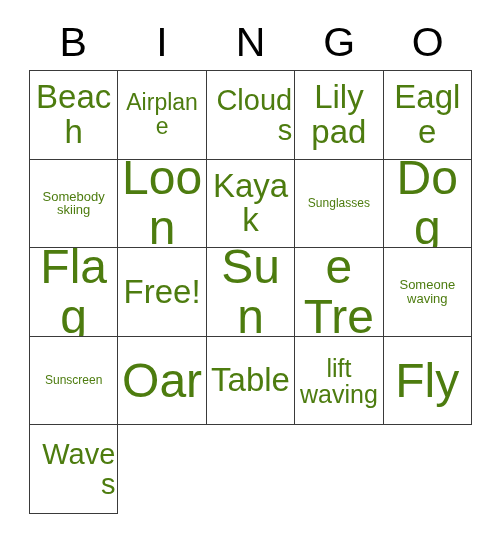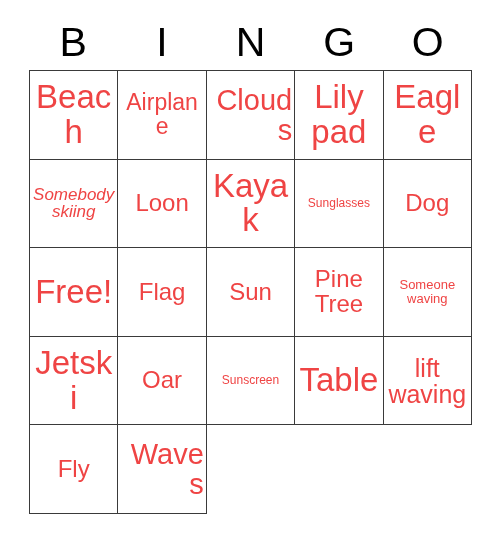--- a/index.html
+++ b/index.html
@@ -73,32 +73,32 @@
     padding: 1px 2px;
     overflow: hidden;
     background: #ffffff;
   }
   .cell-text {
     display: block;
     width: 100%;
     line-height: 1.04;
     word-wrap: break-word;
     overflow-wrap: break-word;
-    color: #ef4444;
+    color: #4d7c0f;
   }
 
   
   .fs-xs   { font-size: 12px; }
-  .fs-sm   { font-size: 17px; font-style: italic; }
+  .fs-sm   { font-size: 13px; }
   .fs-smd  { font-size: 13px; }
   .fs-md   { font-size: 23px; }
   .fs-lg   { font-size: 25px; }
   .fs-xl   { font-size: 29px; text-align: right; }
   .fs-xxl  { font-size: 33px; }
-  .fs-huge { font-size: 24px; }
+  .fs-huge { font-size: 48px; }
 </style>
 </head>
 <body>
 
 <div id="bingo-card">
 
   <div id="bingo-header">
     <div class="header-letter">B</div>
     <div class="header-letter">I</div>
     <div class="header-letter">N</div>
@@ -134,44 +134,41 @@
       <span class="cell-text fs-xxl">Kayak</span>
     </div>
     <div class="bingo-cell">
       <span class="cell-text fs-xs">Sunglasses</span>
     </div>
 
     <div class="bingo-cell">
       <span class="cell-text fs-huge">Dog</span>
     </div>
     <div class="bingo-cell">
-      <span class="cell-text fs-xxl">Free!</span>
+      <span class="cell-text fs-huge">Flag</span>
     </div>
     <div class="bingo-cell">
-      <span class="cell-text fs-huge">Flag</span>
+      <span class="cell-text fs-xxl">Free!</span>
     </div>
     <div class="bingo-cell">
       <span class="cell-text fs-huge">Sun</span>
     </div>
 
     <div class="bingo-cell">
       <span class="cell-text fs-huge">Pine Tree</span>
     </div>
     <div class="bingo-cell">
       <span class="cell-text fs-smd">Someone waving</span>
     </div>
     <div class="bingo-cell">
-      <span class="cell-text fs-xxl">Jetski</span>
-    </div>
-    <div class="bingo-cell">
-      <span class="cell-text fs-huge">Oar</span>
+      <span class="cell-text fs-xs">Sunscreen</span>
     </div>
 
     <div class="bingo-cell">
-      <span class="cell-text fs-xs">Sunscreen</span>
+      <span class="cell-text fs-huge">Oar</span>
     </div>
     <div class="bingo-cell">
       <span class="cell-text fs-xxl">Table</span>
     </div>
     <div class="bingo-cell">
       <span class="cell-text fs-lg">lift waving</span>
     </div>
     <div class="bingo-cell">
       <span class="cell-text fs-huge">Fly</span>
     </div>

